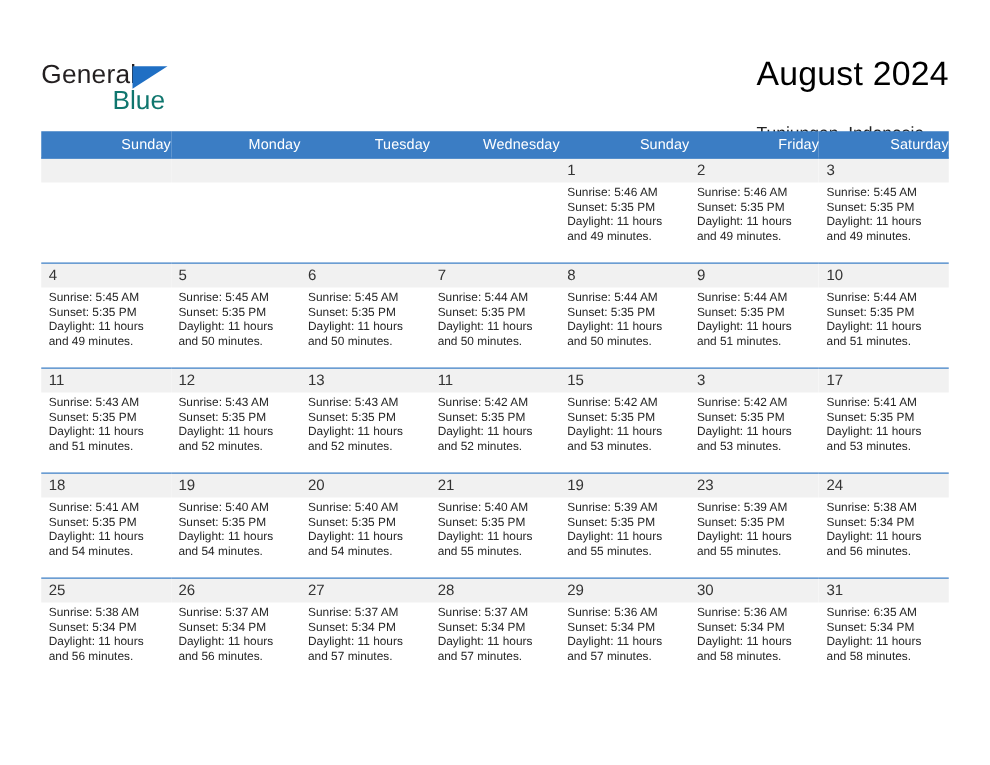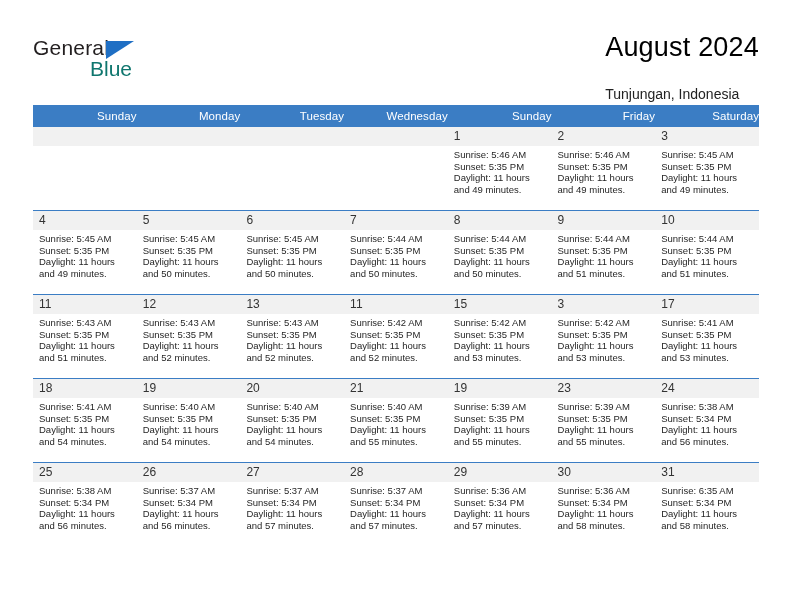--- a/index.html
+++ b/index.html
@@ -17,21 +17,21 @@
   .page {
     position: relative;
     width: 792px;
     height: 612px;
     box-sizing: border-box;
   }
 
   
   .header {
     position: absolute;
-    left: 0; top: 0;
+    left: 0; top: 12px;
     width: 792px;
     height: 72px;
   }
   .logo {
     position: absolute;
     left: 33px;
     top: 36px;
     width: 200px;
     height: 50px;
   }

